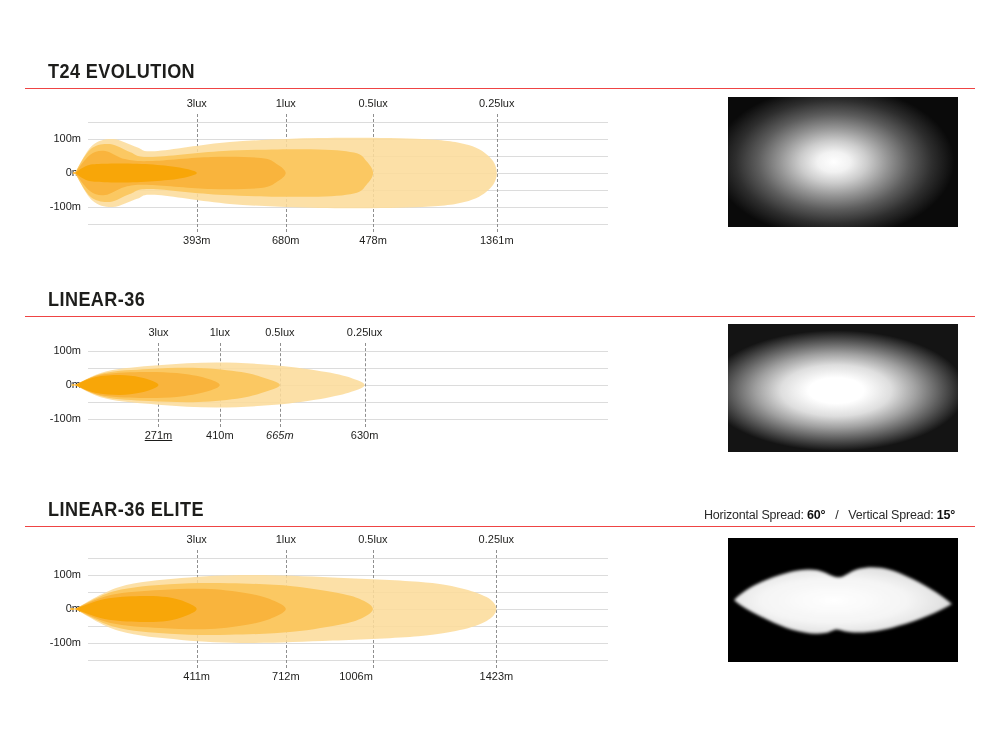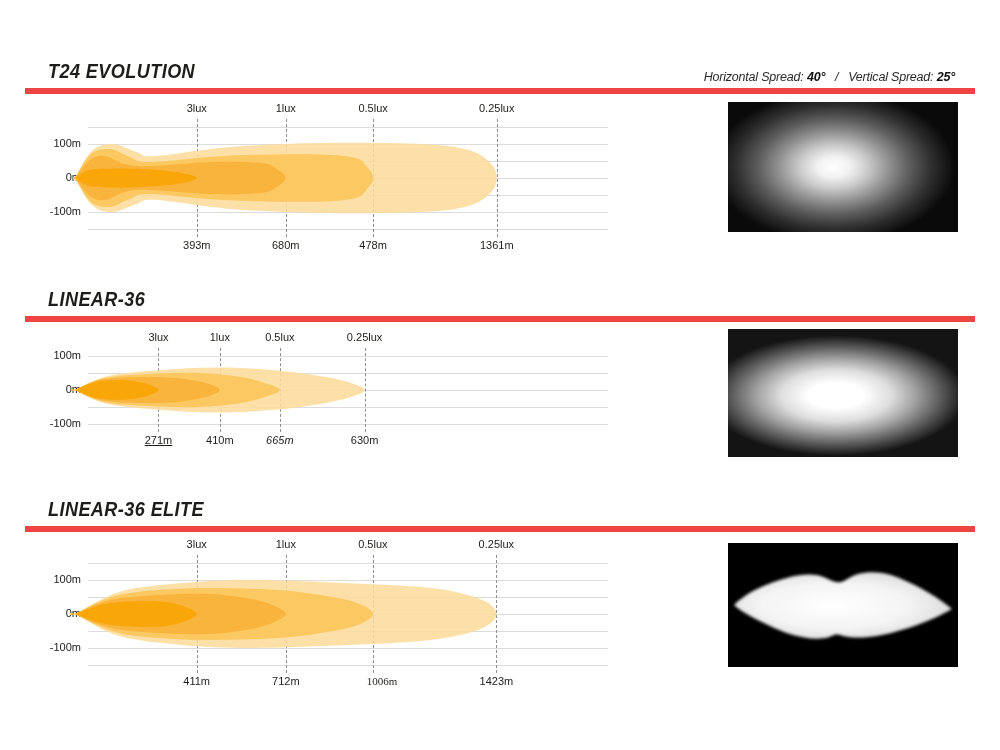--- a/index.html
+++ b/index.html
@@ -1,19 +1,19 @@
 <!DOCTYPE html>
 <html><head>
 <meta charset="utf-8">
 <style>
   html,body{margin:0;padding:0;background:#fff;}
   #page{position:relative;width:1000px;height:750px;background:#fff;overflow:hidden;
         font-family:"Liberation Sans",sans-serif;color:#1d1d1b;}
   .section{position:absolute;left:25px;width:950px;}
-  .sec-header{position:relative;height:38px;border-bottom:6px solid #ef4444;font-style:italic;}
+  .sec-header{position:relative;height:38px;border-bottom:1px solid #ef4444;}
   .sec-title{position:absolute;left:23px;bottom:5px;font-size:21px;font-weight:bold;
              letter-spacing:.5px;white-space:nowrap;transform:scaleX(.86);transform-origin:left bottom;}
   .sec-spread{position:absolute;right:20px;bottom:4px;font-size:12.5px;letter-spacing:-.2px;
               color:#2a2a2a;white-space:nowrap;}
   .sec-spread b{font-weight:bold;color:#111;}
   .sec-body{position:relative;}
   .chart{position:absolute;left:0;top:0;width:620px;}
   .gridline{position:absolute;left:63px;width:520px;height:1px;background:#dcdcdc;}
   .vdash{position:absolute;width:0;border-left:1px dashed #8f8f8f;}
   .ylab{position:absolute;left:0;width:56px;text-align:right;font-size:11px;color:#222;}
@@ -28,27 +28,20 @@
   .photo svg{display:block;}
 </style>
 </head>
 <body>
 
 <div id="page">
   <div id="sections">
   <div class="section" style="top: 50px;">
     <div class="sec-header">
       <div class="sec-title">T24 EVOLUTION</div>
-      <div class="sec-spread">
-        <span>Horizontal Spread:</span>
-        <b>40°</b>
-        <span>&nbsp; / &nbsp;</span>
-        <span>Vertical Spread:</span>
-        <b>25°</b>
-      </div>
     </div>
     <div class="sec-body" style="height: 180px;">
       <div class="chart" style="height: 180px;">
             <div class="gridline" style="top: 33px;"></div>
             <div class="gridline" style="top: 50px;"></div>
             <div class="gridline" style="top: 67px;"></div>
             <div class="gridline" style="top: 84px;"></div>
             <div class="gridline" style="top: 101px;"></div>
             <div class="gridline" style="top: 118px;"></div>
             <div class="gridline" style="top: 135px;"></div>
@@ -111,20 +104,27 @@
               <path d="M 50.0 68.0 C 53.3 66.7, 62.6 61.8, 70.0 60.2 C 77.5 58.5, 87.2 58.1, 94.7 58.1 C 102.1 58.1, 109.2 59.2, 114.7 60.2 C 120.2 61.1, 124.5 62.6, 127.6 63.9 C 130.8 65.2, 133.5 66.6, 133.5 68.0 C 133.5 69.4, 130.8 70.8, 127.6 72.1 C 124.5 73.4, 120.2 74.9, 114.7 75.8 C 109.2 76.8, 102.1 77.9, 94.7 77.9 C 87.2 77.9, 77.5 77.5, 70.0 75.8 C 62.6 74.2, 53.3 69.3, 50.0 68.0 C 46.7 66.7, 46.7 69.3, 50.0 68.0 Z" fill="#f8a608"></path>
             </svg>
           </div>
       <div class="photo photo-oval" style="top: 7px; height: 128px;"></div>
     </div>
   </div>
 
   <div class="section" style="top: 488px;">
     <div class="sec-header">
       <div class="sec-title">LINEAR-36 ELITE</div>
+      <div class="sec-spread">
+        <span>Horizontal Spread:</span>
+        <b>60°</b>
+        <span>&nbsp; / &nbsp;</span>
+        <span>Vertical Spread:</span>
+        <b>15°</b>
+      </div>
     </div>
     <div class="sec-body" style="height: 160px;">
       <div class="chart" style="height: 160px;">
             <div class="gridline" style="top: 31px;"></div>
             <div class="gridline" style="top: 48px;"></div>
             <div class="gridline" style="top: 65px;"></div>
             <div class="gridline" style="top: 82px;"></div>
             <div class="gridline" style="top: 99px;"></div>
             <div class="gridline" style="top: 116px;"></div>
             <div class="gridline" style="top: 133px;"></div>
@@ -132,21 +132,21 @@
             <div class="ylab" style="top: 75px;">0m</div>
             <div class="ylab" style="top: 109px;">-100m</div>
             <div class="vdash" style="left: 171.702px; top: 23px; height: 118px;"></div>
             <div class="luxlab" style="left: 171.702px; top: 6px;">3lux</div>
             <div class="distlab" style="left: 171.702px; top: 143px;">411m</div>
             <div class="vdash" style="left: 260.831px; top: 23px; height: 118px;"></div>
             <div class="luxlab" style="left: 260.831px; top: 6px;">1lux</div>
             <div class="distlab" style="left: 260.831px; top: 143px;">712m</div>
             <div class="vdash" style="left: 347.888px; top: 23px; height: 118px;"></div>
             <div class="luxlab" style="left: 347.888px; top: 6px;">0.5lux</div>
-            <div class="distlab" style="left: 357px; top: 143px; font-family: Liberation Serif, serif;">1006m</div>
+            <div class="distlab" style="left: 331px; top: 143px;">1006m</div>
             <div class="vdash" style="left: 471.366px; top: 23px; height: 118px;"></div>
             <div class="luxlab" style="left: 471.366px; top: 6px;">0.25lux</div>
             <div class="distlab" style="left: 471.366px; top: 143px;">1423m</div>
             <svg class="beam-svg" width="620" height="160" viewBox="0 0 620 160">
               <path d="M 50.0 82.0 C 57.4 78.3, 76.6 65.1, 94.4 59.9 C 112.2 54.7, 134.9 53.0, 156.6 51.1 C 178.3 49.1, 199.5 48.1, 224.7 48.0 C 249.9 47.9, 279.5 49.2, 307.6 50.4 C 335.7 51.5, 372.3 53.0, 393.5 54.8 C 414.7 56.6, 423.6 58.4, 434.9 60.9 C 446.3 63.5, 455.5 66.6, 461.6 70.1 C 467.7 73.6, 471.4 78.0, 471.4 82.0 C 471.4 86.0, 467.7 90.4, 461.6 93.9 C 455.5 97.4, 446.3 100.5, 434.9 103.1 C 423.6 105.6, 414.7 107.4, 393.5 109.2 C 372.3 111.0, 335.7 112.5, 307.6 113.6 C 279.5 114.8, 249.9 116.1, 224.7 116.0 C 199.5 115.9, 178.3 114.9, 156.6 112.9 C 134.9 111.0, 112.2 109.3, 94.4 104.1 C 76.6 98.9, 57.4 85.7, 50.0 82.0 C 42.6 78.3, 42.6 85.7, 50.0 82.0 Z" fill="#fcdc9b" fill-opacity="0.88"></path>
               <path d="M 50.0 82.0 C 56.7 79.0, 74.2 68.1, 90.0 64.0 C 105.8 59.8, 125.8 58.5, 144.8 57.2 C 163.8 55.9, 183.5 55.8, 204.0 56.2 C 224.5 56.5, 248.6 57.4, 267.6 59.2 C 286.6 61.0, 306.1 64.6, 318.0 67.0 C 329.8 69.5, 333.7 71.3, 338.7 73.8 C 343.7 76.3, 347.9 79.3, 347.9 82.0 C 347.9 84.7, 343.7 87.7, 338.7 90.2 C 333.7 92.7, 329.8 94.5, 318.0 97.0 C 306.1 99.4, 286.6 103.0, 267.6 104.8 C 248.6 106.6, 224.5 107.5, 204.0 107.8 C 183.5 108.2, 163.8 108.1, 144.8 106.8 C 125.8 105.5, 105.8 104.2, 90.0 100.0 C 74.2 95.9, 56.7 85.0, 50.0 82.0 C 43.3 79.0, 43.3 85.0, 50.0 82.0 Z" fill="#fbc862"></path>
               <path d="M 50.0 82.0 C 55.9 79.7, 71.2 71.2, 85.5 68.1 C 99.8 64.9, 119.3 64.0, 135.9 63.0 C 152.4 61.9, 169.7 61.3, 184.7 61.9 C 199.8 62.6, 215.5 65.1, 226.2 67.0 C 236.9 69.0, 243.2 71.3, 249.0 73.8 C 254.8 76.3, 260.8 79.3, 260.8 82.0 C 260.8 84.7, 254.8 87.7, 249.0 90.2 C 243.2 92.7, 236.9 95.0, 226.2 97.0 C 215.5 98.9, 199.8 101.4, 184.7 102.1 C 169.7 102.7, 152.4 102.1, 135.9 101.0 C 119.3 100.0, 99.8 99.1, 85.5 95.9 C 71.2 92.8, 55.9 84.3, 50.0 82.0 C 44.1 79.7, 44.1 84.3, 50.0 82.0 Z" fill="#f9b43d"></path>
               <path d="M 50.0 82.0 C 54.9 80.4, 68.8 74.3, 79.6 72.1 C 90.5 70.0, 104.8 69.4, 115.1 69.1 C 125.5 68.7, 134.1 69.1, 141.8 70.1 C 149.4 71.1, 156.1 73.2, 161.0 75.2 C 166.0 77.2, 171.7 79.7, 171.7 82.0 C 171.7 84.3, 166.0 86.8, 161.0 88.8 C 156.1 90.8, 149.4 92.9, 141.8 93.9 C 134.1 94.9, 125.5 95.3, 115.1 94.9 C 104.8 94.6, 90.5 94.0, 79.6 91.9 C 68.8 89.7, 54.9 83.6, 50.0 82.0 C 45.1 80.4, 45.1 83.6, 50.0 82.0 Z" fill="#f8a608"></path>
             </svg>
           </div>

